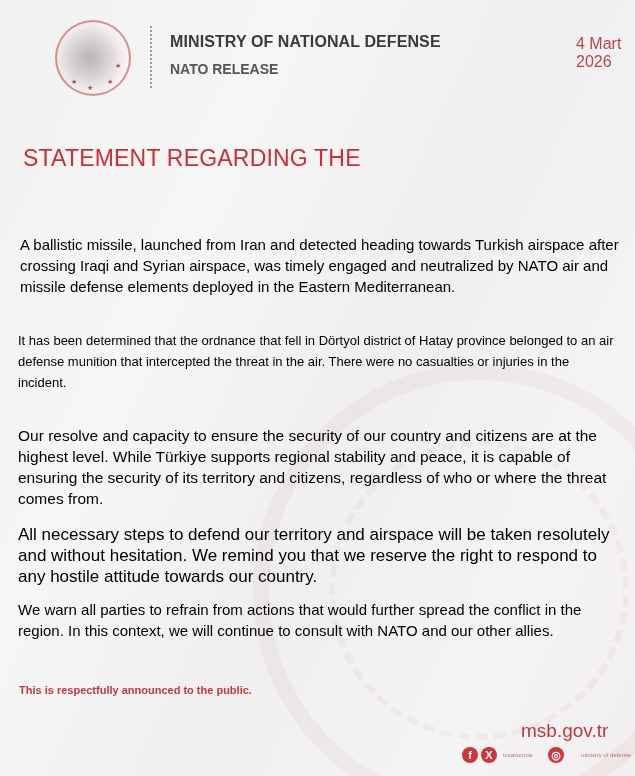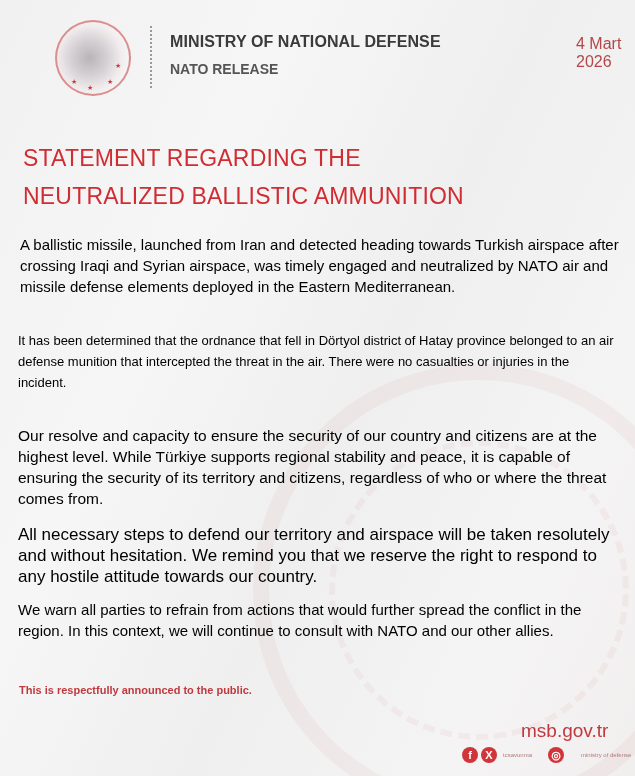--- a/index.html
+++ b/index.html
@@ -85,21 +85,20 @@
     <span class="seal-star" style="left:58px;top:40px">★</span>
   </div>
   <div class="divider"></div>
   <div class="ministry">MINISTRY OF NATIONAL DEFENSE</div>
   <div class="press">NATO RELEASE</div>
   <div class="date">4 Mart 2026</div>
 </div>
 
 <div class="title">
   <div>STATEMENT REGARDING THE</div>
-  <div>NEUTRALIZED BALLISTIC AMMUNITION</div>
 </div>
 
 <div class="para p1">A ballistic missile, launched from Iran and detected heading towards Turkish airspace after crossing Iraqi and Syrian airspace, was timely engaged and neutralized by NATO air and missile defense elements deployed in the Eastern Mediterranean.</div>
 <div class="para p2">It has been determined that the ordnance that fell in Dörtyol district of Hatay province belonged to an air defense munition that intercepted the threat in the air. There were no casualties or injuries in the incident.</div>
 <div class="para p3">Our resolve and capacity to ensure the security of our country and citizens are at the highest level. While Türkiye supports regional stability and peace, it is capable of ensuring the security of its territory and citizens, regardless of who or where the threat comes from.</div>
 <div class="para p4">All necessary steps to defend our territory and airspace will be taken resolutely and without hesitation. We remind you that we reserve the right to respond to any hostile attitude towards our country.</div>
 <div class="para p5">We warn all parties to refrain from actions that would further spread the conflict in the region. In this context, we will continue to consult with NATO and our other allies.</div>
 
 <div class="closing">This is respectfully announced to the public.</div>
 

